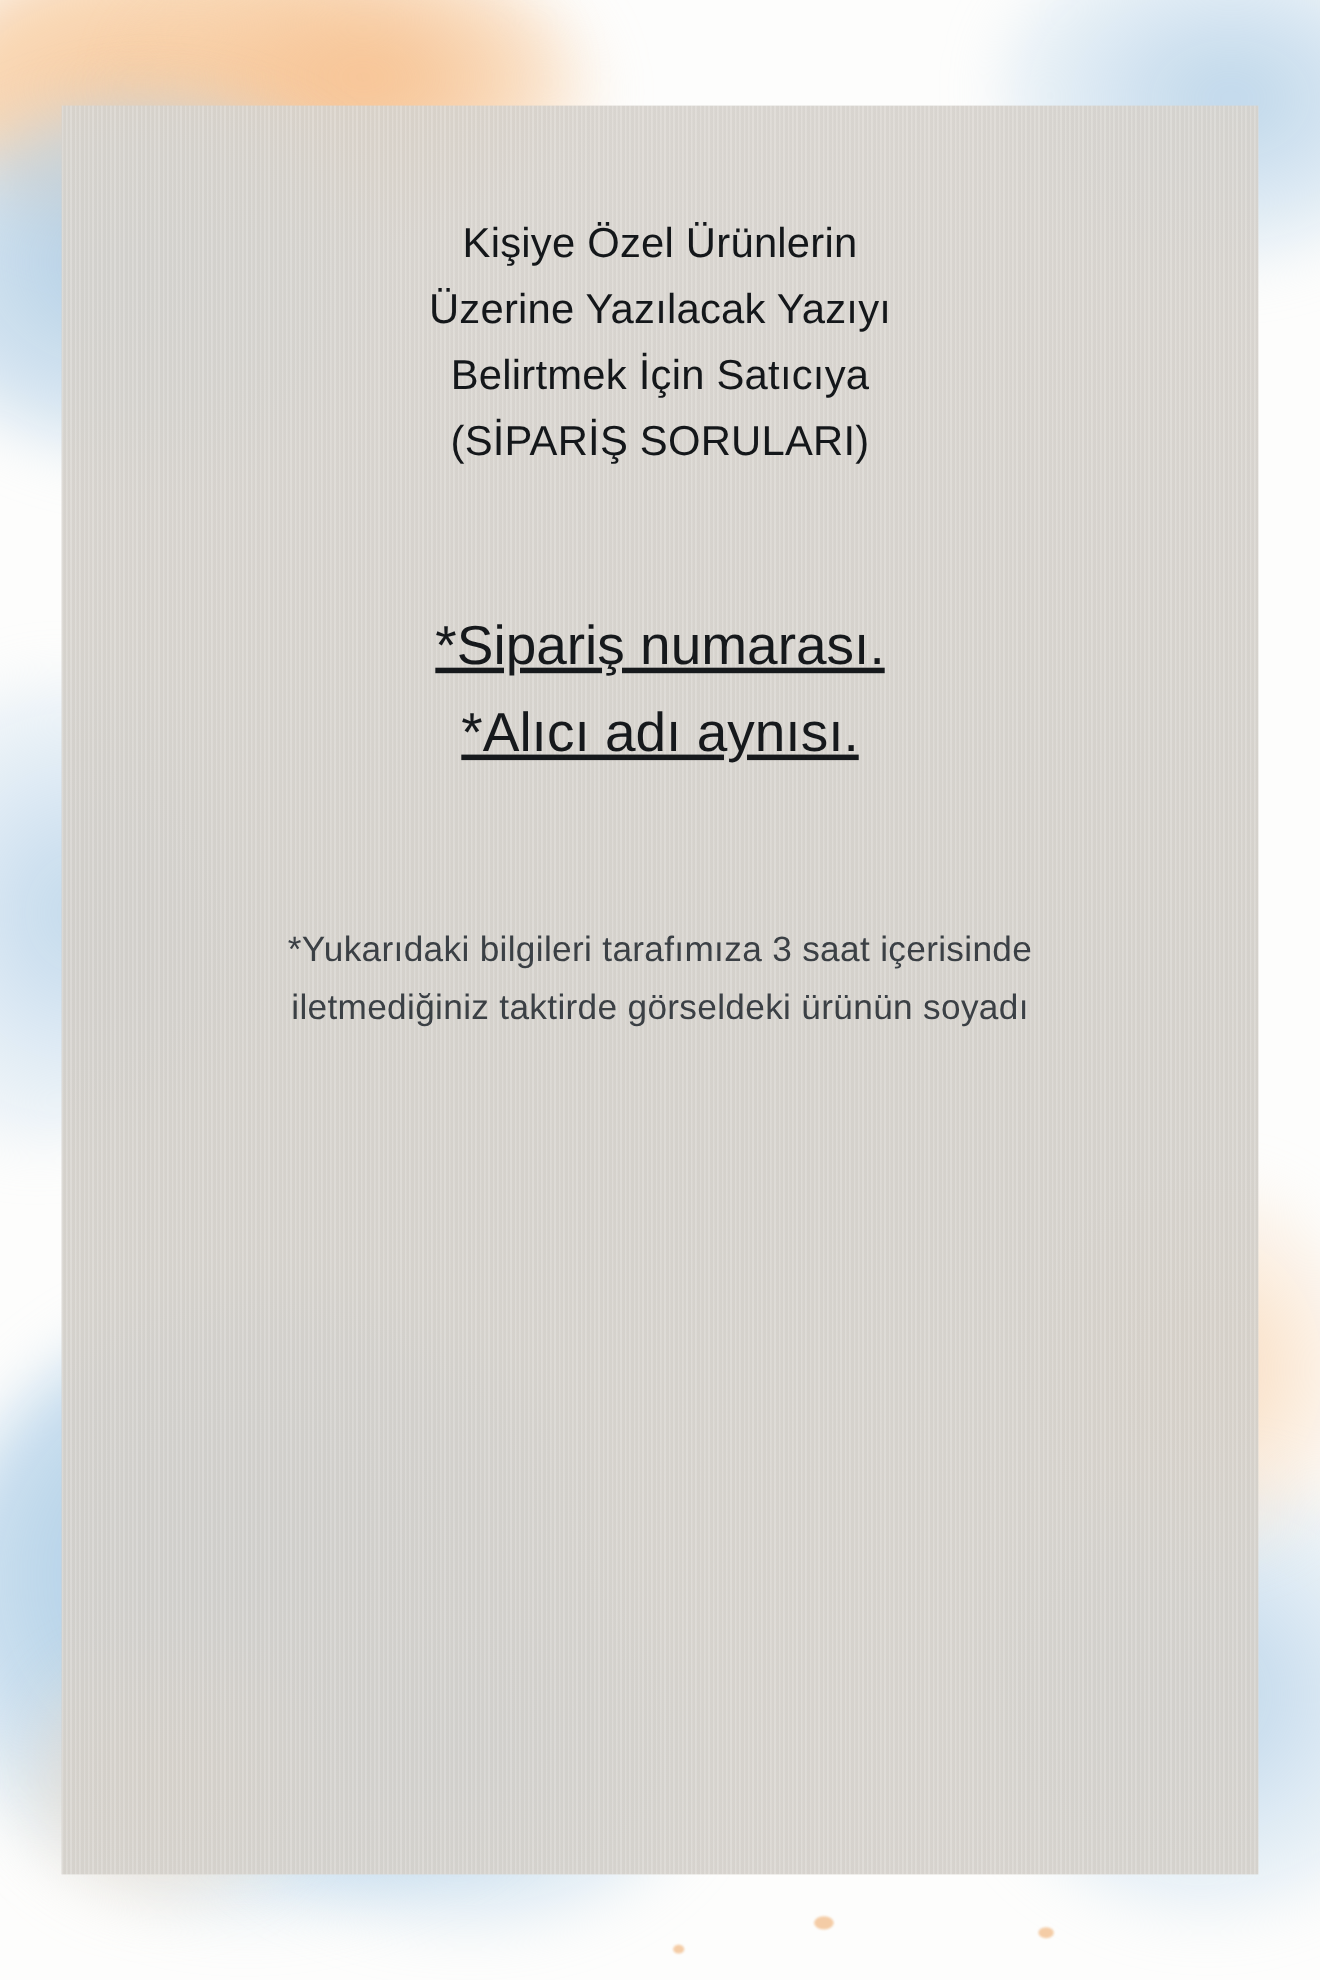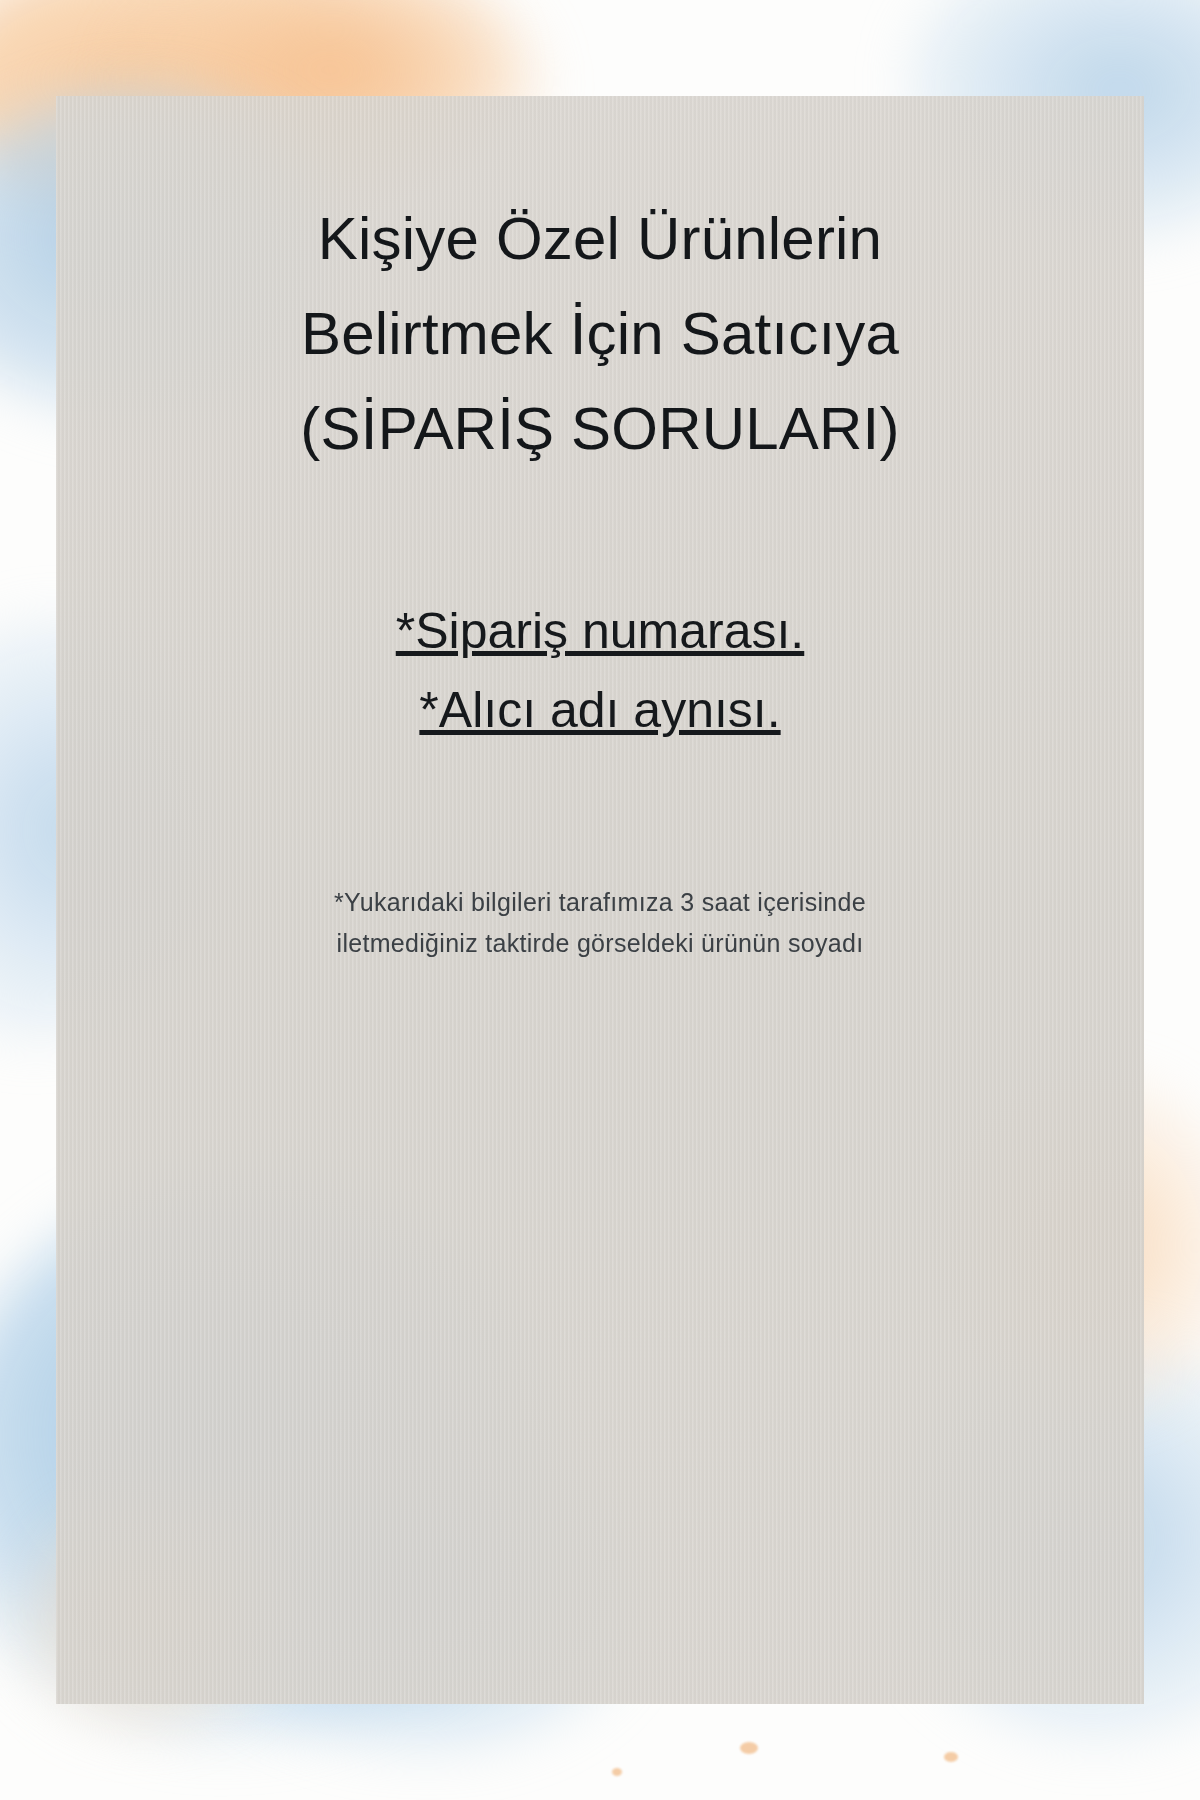--- a/index.html
+++ b/index.html
@@ -109,21 +109,21 @@
     box-sizing: border-box;
     padding: 96px 60px 40px 60px;
     display: flex;
     flex-direction: column;
     align-items: center;
   }
 
   .title-block {
     text-align: center;
     color: #14171a;
-    font-size: 60px;
+    font-size: 38px;
     line-height: 1.58;
     letter-spacing: 0.2px;
     font-weight: 400;
   }
   .title-block .line {
     display: block;
     white-space: nowrap;
   }
 
   .instructions {
@@ -141,21 +141,21 @@
   }
   .instructions .bold {
     font-weight: 700;
   }
 
   .note {
     margin-top: 132px;
     width: 940px;
     text-align: center;
     color: #3b4045;
-    font-size: 25px;
+    font-size: 32px;
     line-height: 1.62;
     letter-spacing: 0.3px;
     font-weight: 400;
   }
   .note .line {
     display: block;
   }
 </style>
 </head>
 <body>
@@ -174,20 +174,21 @@
   <div class="splash splash-peach-bl"></div>
 
   <div class="speck" style="left:740px; top:1742px; width:18px; height:12px;"></div>
   <div class="speck" style="left:944px; top:1752px; width:14px; height:10px;"></div>
   <div class="speck" style="left:612px; top:1768px; width:10px; height:8px;"></div>
 
   <div class="card">
 
     <div class="title-block">
       <span class="line">Kişiye Özel Ürünlerin</span>
+      <span class="line">Üzerine Yazılacak Yazıyı</span>
       <span class="line">Belirtmek İçin Satıcıya</span>
       <span class="line">(SİPARİŞ SORULARI)</span>
     </div>
 
     <div class="instructions">
       <span class="line">*Sipariş numarası.</span>
       <span class="line">*Alıcı adı aynısı.</span>
     </div>
 
     <div class="note">

